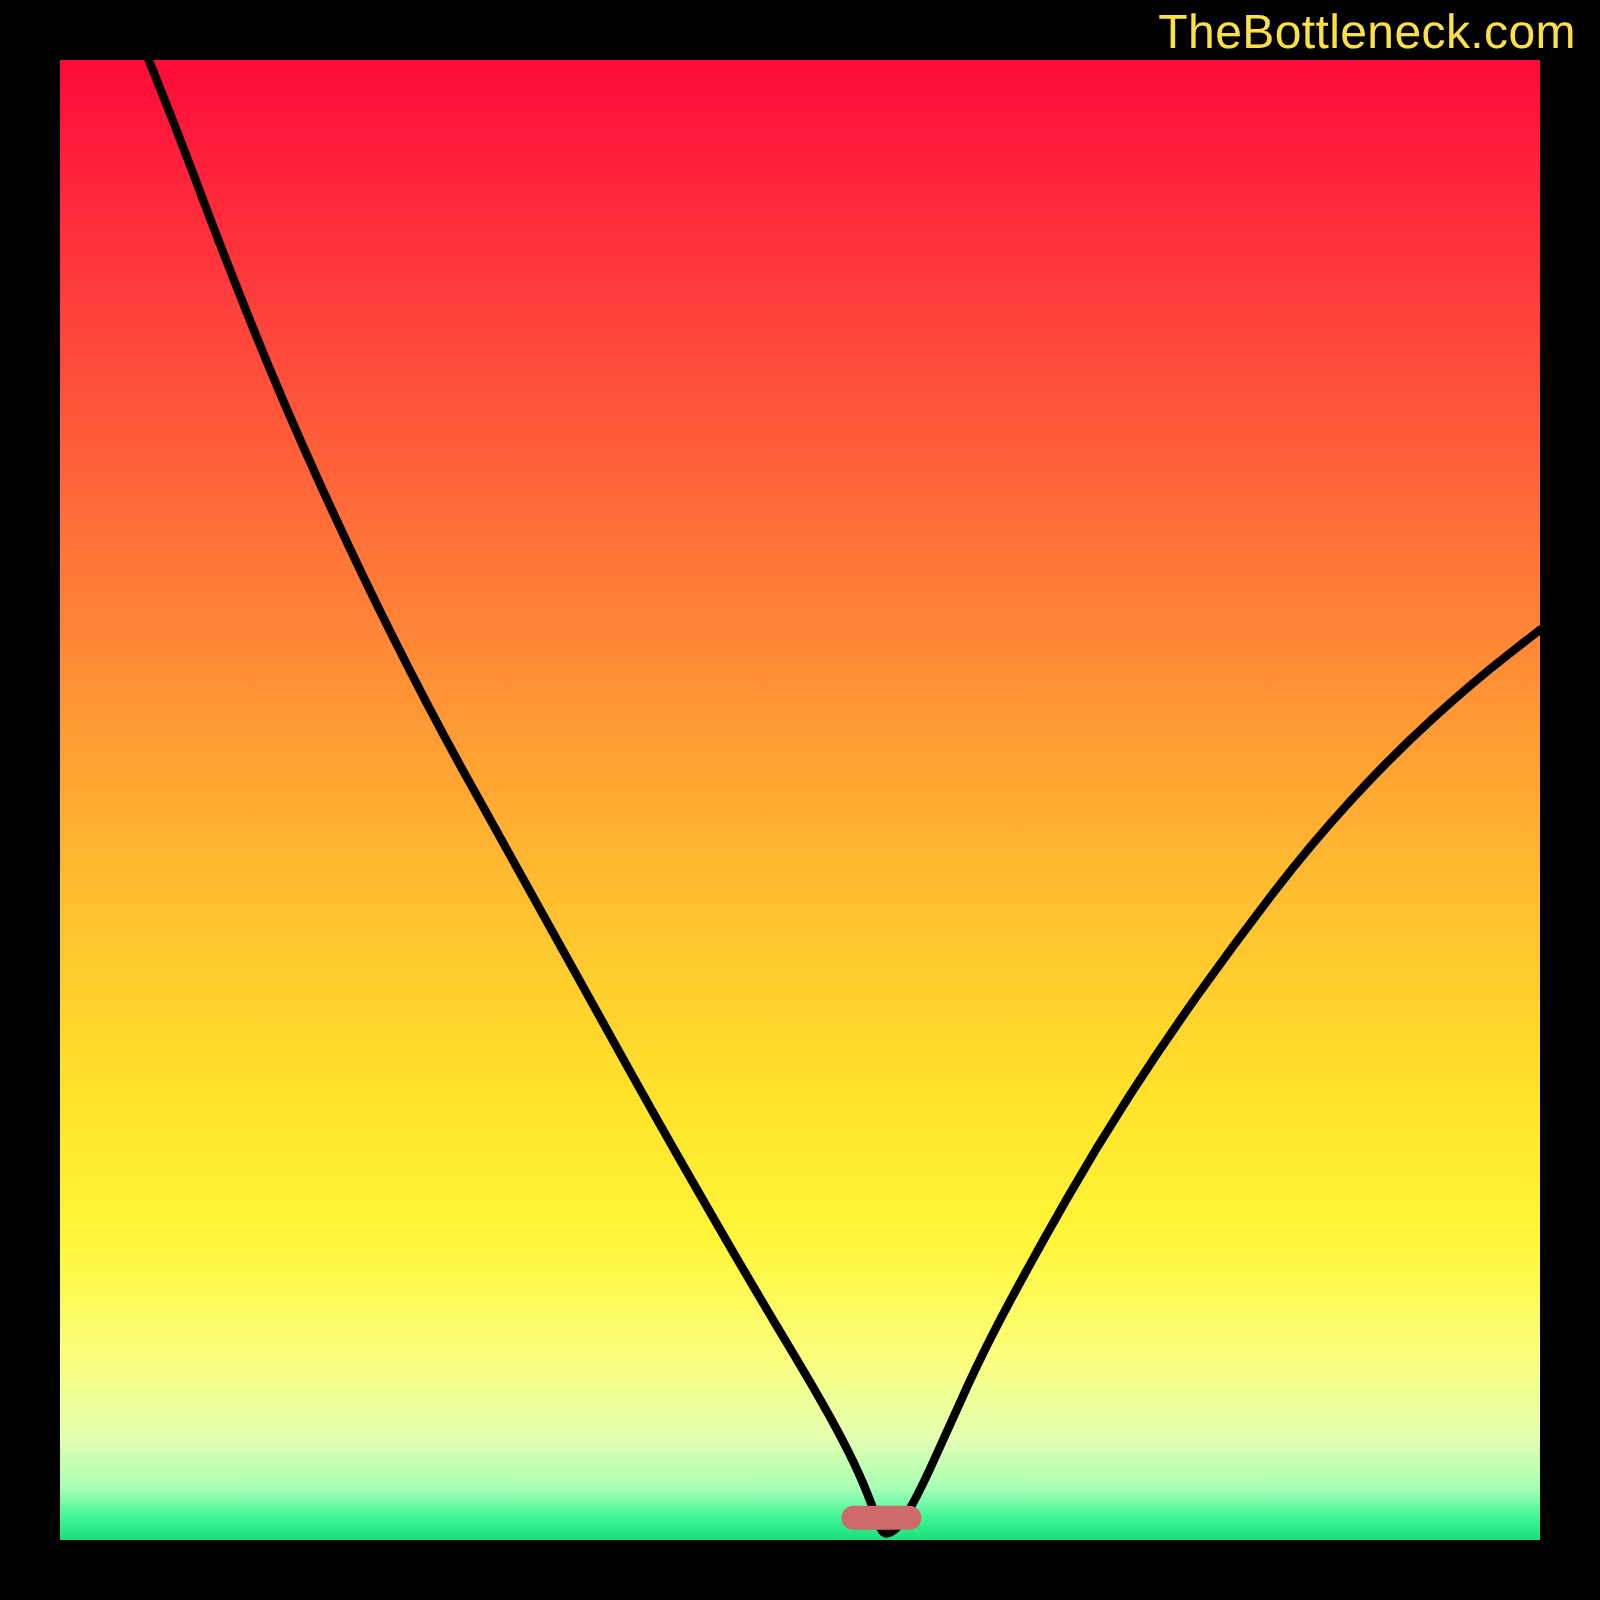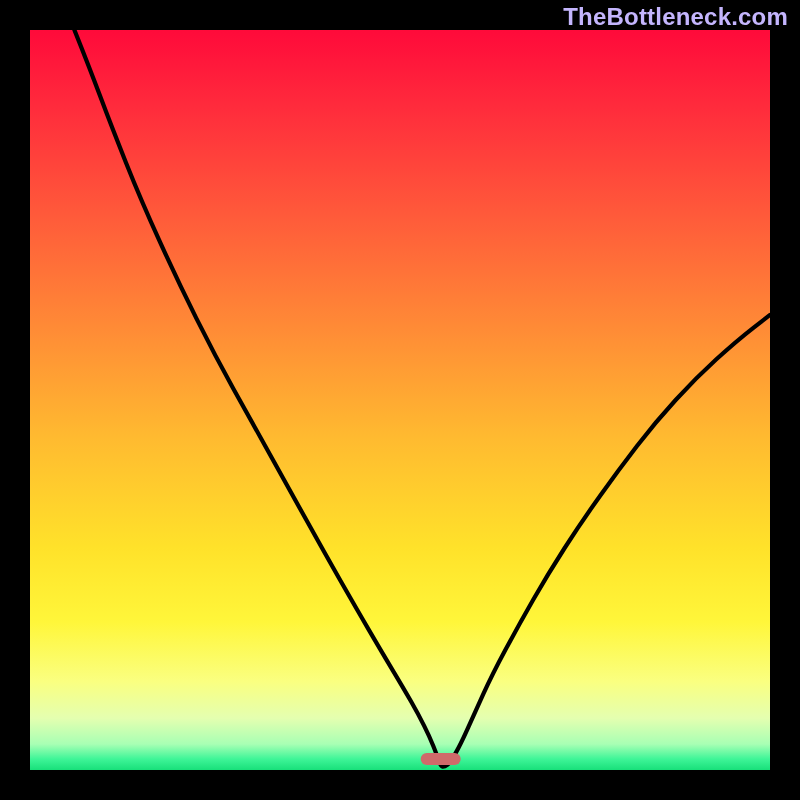--- a/index.html
+++ b/index.html
@@ -19,23 +19,23 @@
   }
   .plot-area {
     position: absolute;
     left: 30px;
     top: 30px;
     width: 740px;
     height: 740px;
   }
   .watermark {
     position: absolute;
-    color: #c4b5fd;
+    color: #fde047;
     font-size: 24px;
-    font-weight: 700;
+    font-weight: 400;
     letter-spacing: 0.2px;
   }
 </style>
 </head>
 <body>
 
 <div class="frame">
 
   <div class="watermark" style="top:3px;right:12px;">TheBottleneck.com</div>
 

